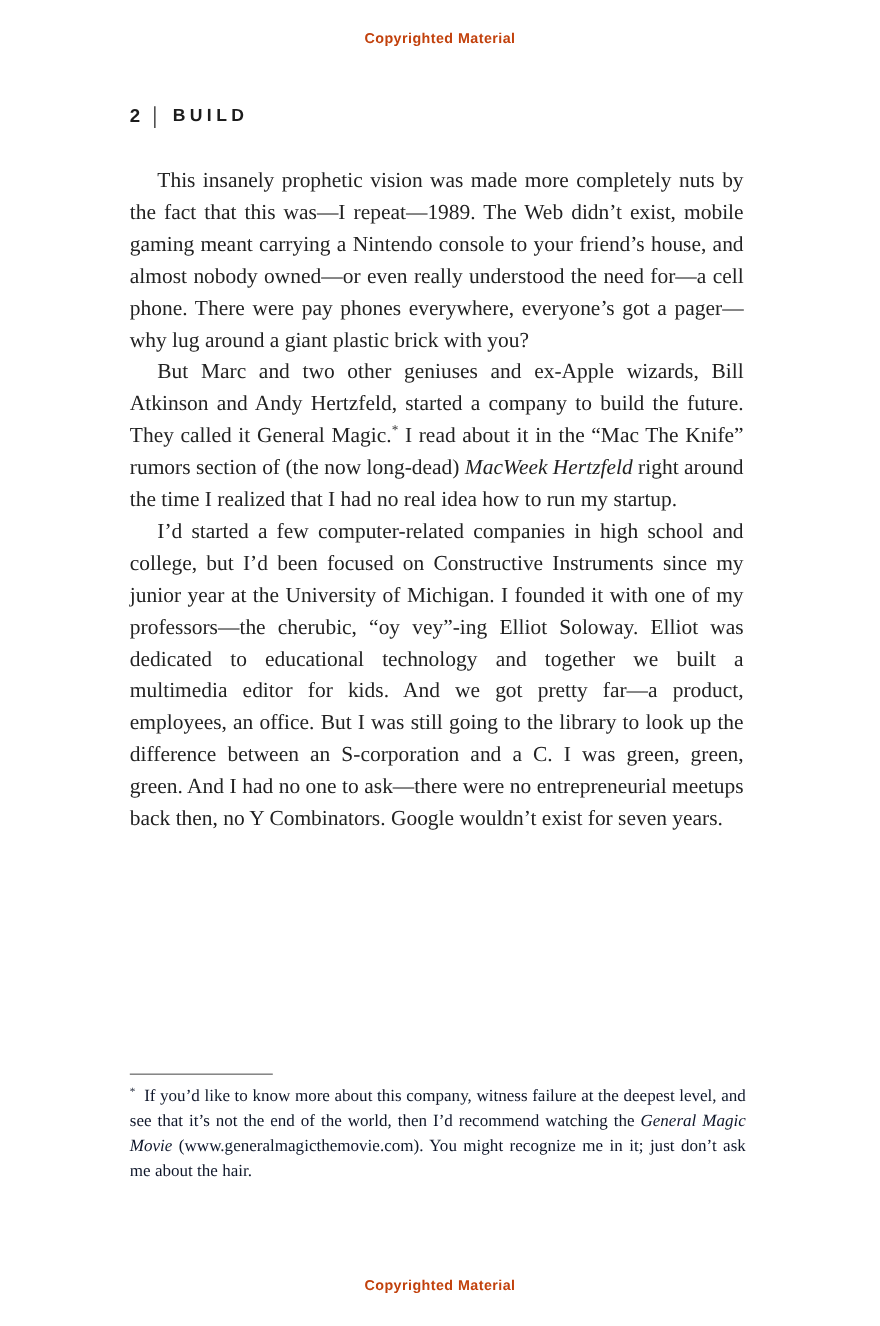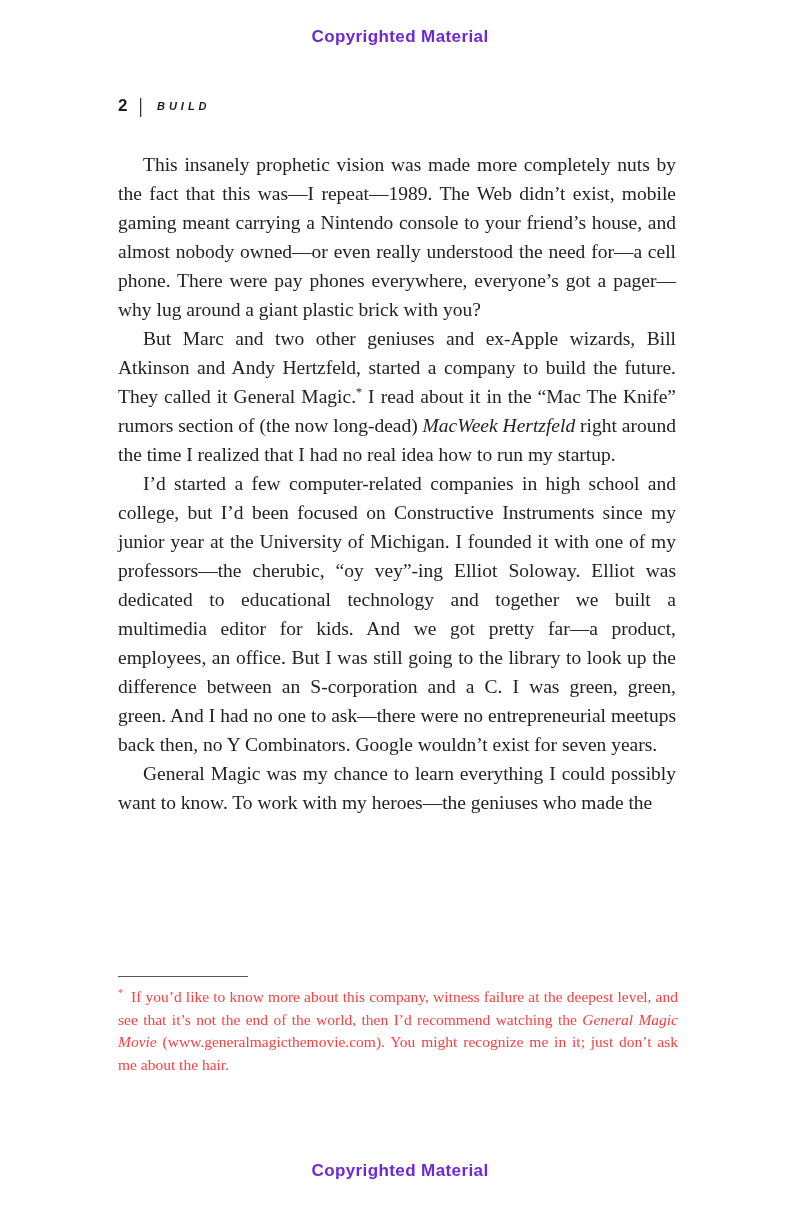--- a/index.html
+++ b/index.html
@@ -14,22 +14,22 @@
     background: #ffffff;
     overflow: hidden;
   }
   .banner {
     position: absolute;
     left: 0;
     width: 100%;
     text-align: center;
     font-family: "Liberation Sans", sans-serif;
     font-weight: bold;
-    font-size: 17px;
-    color: #6d28d9;
+    font-size: 13px;
+    color: #c2410c;
     letter-spacing: 0.4px;
   }
   .banner.top { top: 27px; }
   .banner.bottom { top: 1161px; }
 
   .header {
     position: absolute;
     top: 94px;
     left: 118px;
     font-family: "Liberation Sans", sans-serif;
@@ -42,24 +42,23 @@
     font-weight: 600;
   }
   .header .sep {
     font-size: 21px;
     font-weight: 300;
     color: #2a2a2a;
     margin: 0 13px 0 11px;
     transform: scaleX(0.7);
   }
   .header .title {
-    font-size: 11px;
+    font-size: 16px;
     font-weight: 600;
     letter-spacing: 4px;
-    font-style: italic;
   }
 
   .body-text {
     position: absolute;
     top: 150px;
     left: 118px;
     width: 558px;
     font-family: "Liberation Serif", serif;
     font-size: 19.5px;
     line-height: 29px;
@@ -77,21 +76,21 @@
   }
 
   .footnote {
     position: absolute;
     top: 976px;
     left: 118px;
     width: 560px;
     font-family: "Liberation Serif", serif;
     font-size: 15.5px;
     line-height: 22.5px;
-    color: #ef4444;
+    color: #0f172a;
     text-align: justify;
   }
   .footnote .rule {
     width: 130px;
     height: 1px;
     background: #555555;
     margin-bottom: 9px;
   }
   .footnote p { margin: 0; }
   .footnote sup {
@@ -111,21 +110,20 @@
   <div class="header">
     <span class="pagenum">2</span>
     <span class="sep">|</span>
     <span class="title">BUILD</span>
   </div>
 
   <div class="body-text">
     <p><span>This insanely prophetic vision was made more completely nuts by the fact that this was—I repeat—1989. The Web didn’t exist, mobile gaming meant carrying a Nintendo console to your friend’s house, and almost nobody owned—or even really understood the need for—a cell phone. There were pay phones everywhere, everyone’s got a pager—why lug around a giant plastic brick with you?</span></p>
     <p><span>But Marc and two other geniuses and ex-Apple wizards, Bill Atkinson and Andy Hertzfeld, started a company to build the future. They called it General Magic.</span><sup>*</sup><span> I read about it in the “Mac The Knife” rumors section of (the now long-dead) </span><i>MacWeek Hertzfeld</i><span> right around the time I realized that I had no real idea how to run my startup.</span></p>
     <p><span>I’d started a few computer-related companies in high school and college, but I’d been focused on Constructive Instruments since my junior year at the University of Michigan. I founded it with one of my professors—the cherubic, “oy vey”-ing Elliot Soloway. Elliot was dedicated to educational technology and together we built a multimedia editor for kids. And we got pretty far—a product, employees, an office. But I was still going to the library to look up the difference between an S-corporation and a C. I was green, green, green. And I had no one to ask—there were no entrepreneurial meetups back then, no Y Combinators. Google wouldn’t exist for seven years.</span></p>
-    <p><span>General Magic was my chance to learn everything I could possibly want to know. To work with my heroes—the geniuses who made the</span></p>
   </div>
 
   <div class="footnote">
     <div class="rule"></div>
     <p><sup>*</sup><span>If you’d like to know more about this company, witness failure at the deepest level, and see that it’s not the end of the world, then I’d recommend watching the </span><i>General Magic Movie</i><span> (www.generalmagicthemovie.com). You might recognize me in it; just don’t ask me about the hair.</span></p>
   </div>
 
   <div class="banner bottom">Copyrighted Material</div>
 
 </div>

